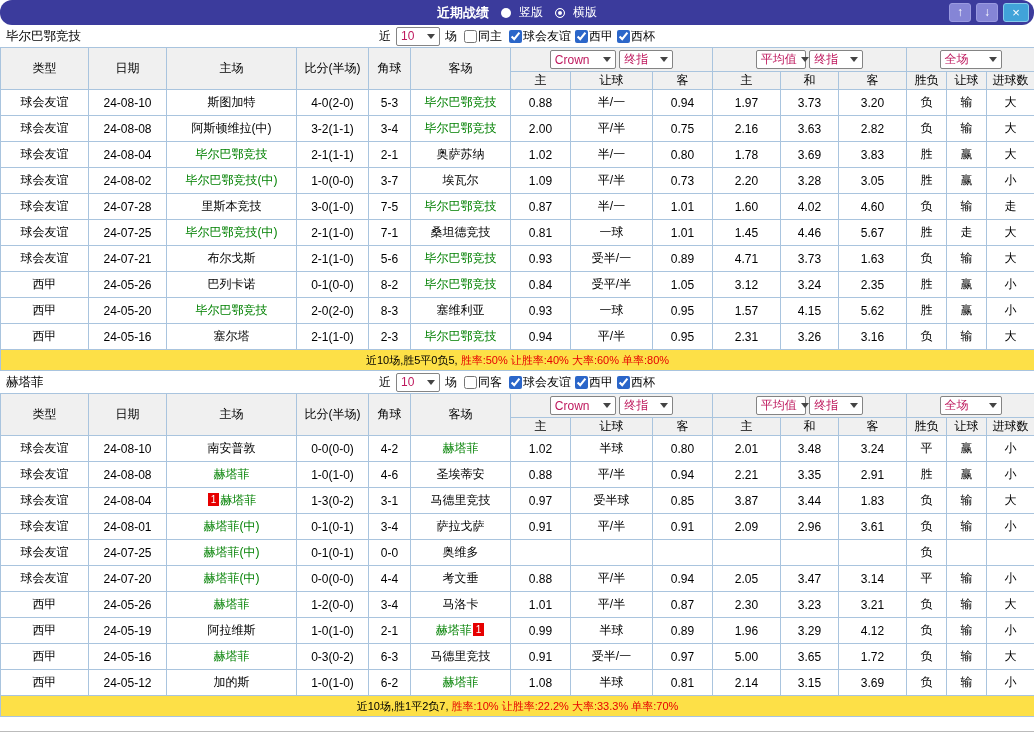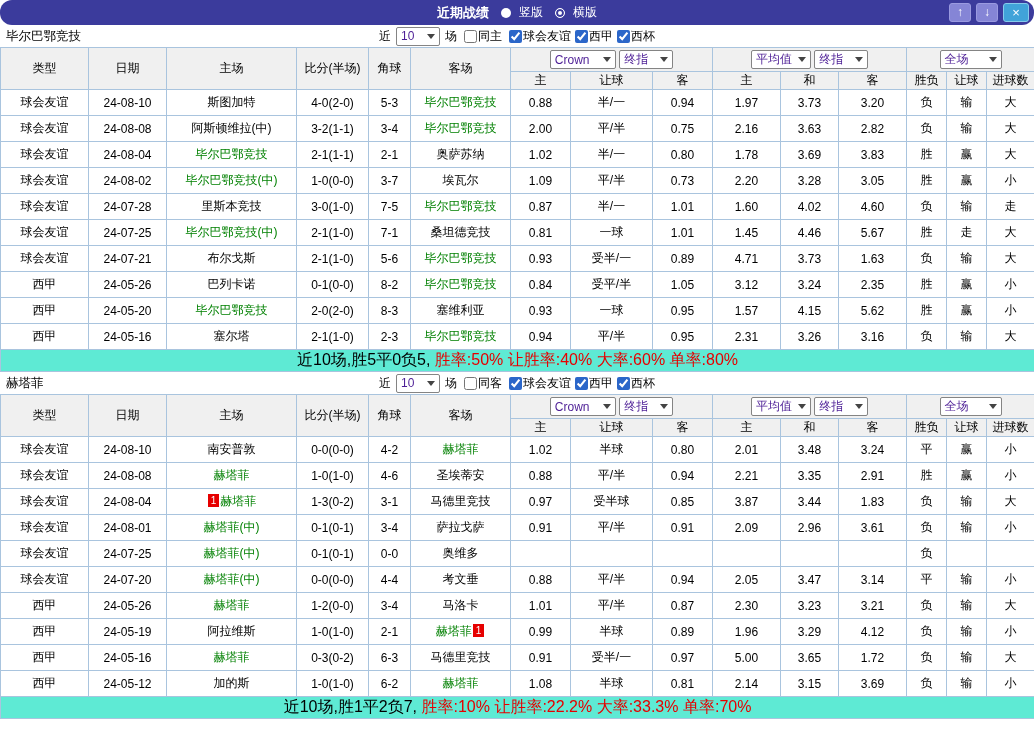--- a/index.html
+++ b/index.html
@@ -19,36 +19,36 @@
 
   
   .section-head { height:22px; position:relative; display:flex; align-items:center; background:#fff; }
   .team { padding-left:6px; color:#000; font-size:12.5px; }
   .filters { position:absolute; left:50%; transform:translateX(-50%); display:flex; align-items:center; gap:3px; white-space:nowrap; color:#000; }
   .chk { display:inline-flex; align-items:center; cursor:pointer; }
   .chk input { width:13px; height:13px; margin:0 1px 0 4px; accent-color:#2B66C9; cursor:pointer; }
   .lgroup { display:inline-flex; align-items:center; }
 
   
-  .selbox { display:inline-flex; align-items:center; justify-content:space-between; gap:4px; border:1px solid #848484; background:#fff; height:19px; padding:0 4px; border-radius:2px; color:#4c1d95; cursor:pointer; vertical-align:middle; }
+  .selbox { display:inline-flex; align-items:center; justify-content:space-between; gap:4px; border:1px solid #848484; background:#fff; height:19px; padding:0 4px; border-radius:2px; color:#be185d; cursor:pointer; vertical-align:middle; }
   .selbox .arrow { width:0; height:0; border-left:4px solid transparent; border-right:4px solid transparent; border-top:5px solid #444; }
   .w-count { width:44px; margin:0 2px; }
   .w-book { width:66px; }
   .w-final { width:54px; }
-  .w-avg { width:60px; }
+  .w-avg { width:50px; }
   .w-full { width:62px; }
 
   
   table.grid { table-layout:fixed; width:1034px; border-collapse:collapse; }
   .grid th, .grid td { border:1px solid #A9C4DE; text-align:center; white-space:nowrap; overflow:hidden; padding:0; font-weight:normal; }
   .grid thead th { background:#F0F0F0; color:#000; }
   .grid tr.h1 th { height:24px; }
   .grid tr.h2 th { height:17px; font-size:12px; }
   .grid tbody td { height:26px; background:#fff; color:#000; font-size:12px; }
-  .grid tfoot td { height:21px; background:#5eead4; font-size:16px; color:#000; }
+  .grid tfoot td { height:21px; background:#fde047; font-size:11px; color:#000; }
   td.lg { color:#fff; }
   .t-friendly { background:#00A8A8; }
   .t-liga { background:#1E851E; }
   td.score { color:#E60000; }
   .hl { color:#008000; }
   .c-red { color:#E60000; }
   .c-green { color:#008000; }
   .c-blue { color:#0000D0; }
   .c-dark { color:#222; }
   .badge { background:#E60000; color:#fff; font-size:10px; line-height:13px; height:13px; display:inline-block; padding:0 3px; margin:0 1px; vertical-align:1px; }

